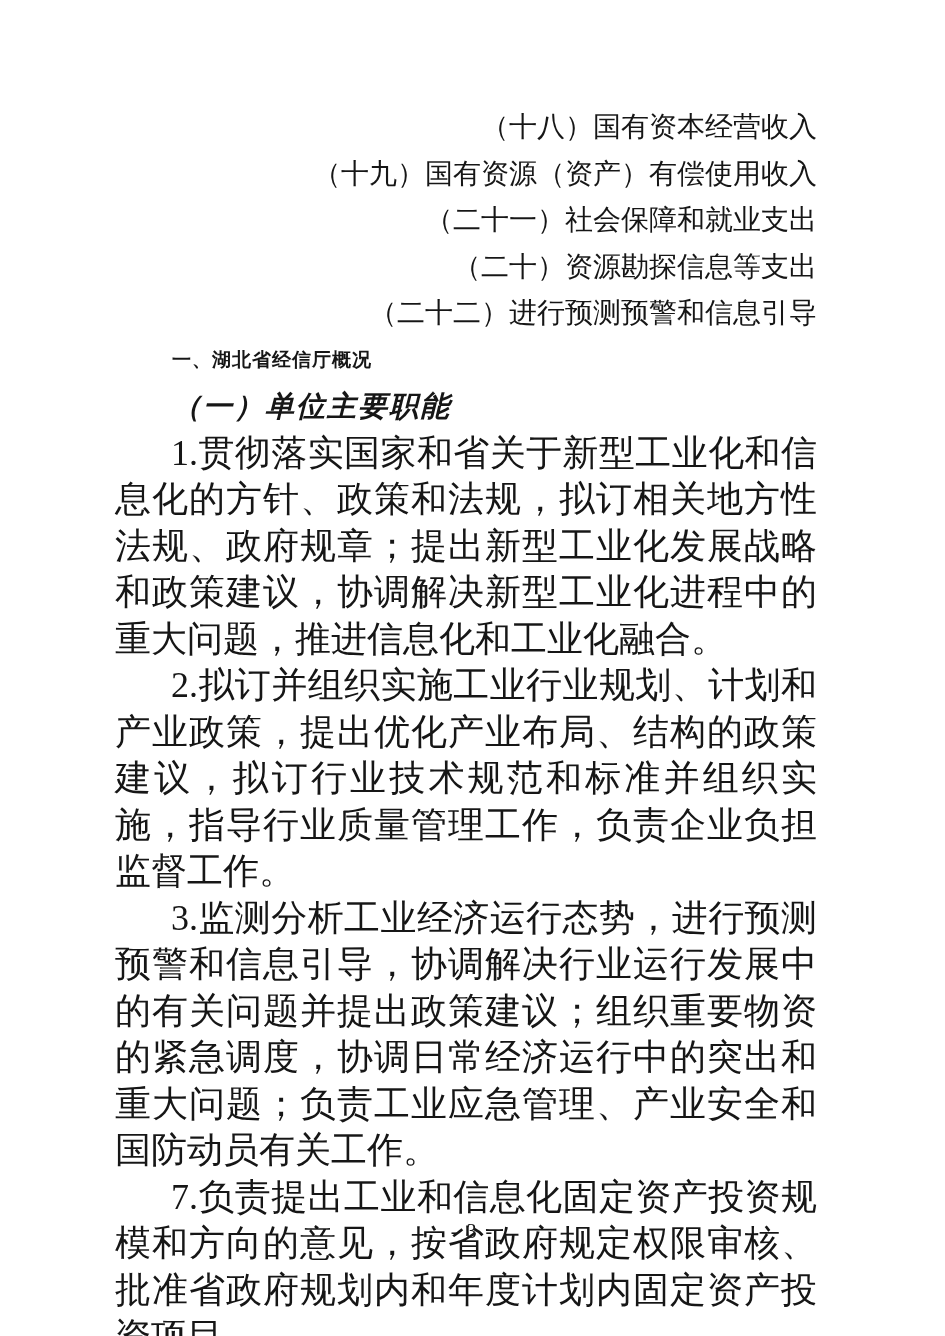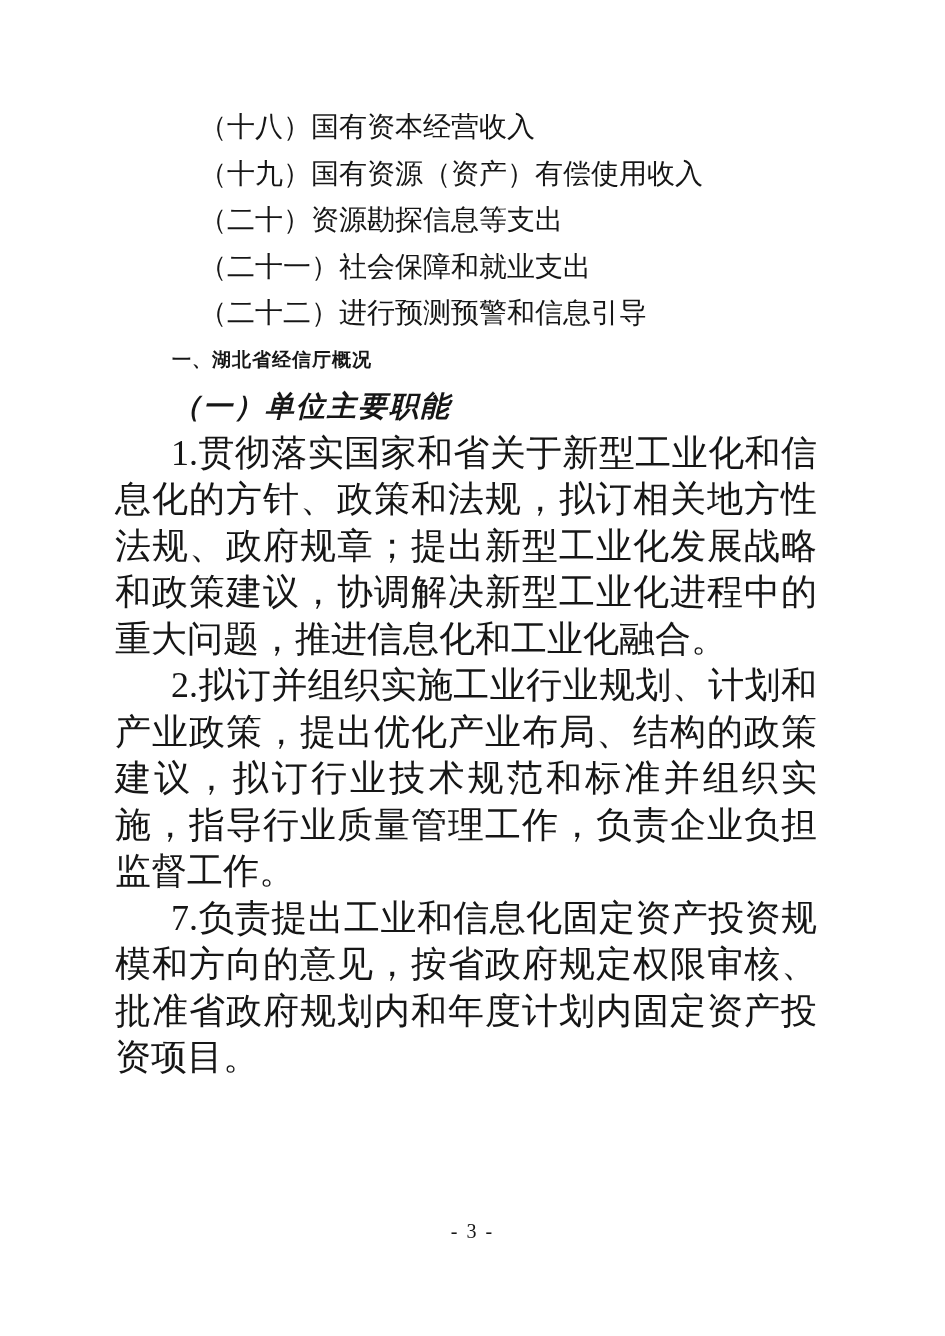--- a/index.html
+++ b/index.html
@@ -22,20 +22,21 @@
     top: 104px;
     width: 702px;
   }
   
   .toc-item {
     margin: 0;
     font-size: 28px;
     line-height: 46.5px;
     text-indent: 84px;
     white-space: nowrap;
+    text-align: right;
   }
   
   .h-section {
     margin: 0;
     font-family: "Liberation Sans", "DejaVu Sans", sans-serif;
     font-weight: bold;
     font-size: 19px;
     line-height: 46.5px;
     text-indent: 57px;
     letter-spacing: 1px;
@@ -70,26 +71,27 @@
   }
 </style>
 </head>
 <body>
 
 <div class="page">
   <div class="content">
     <section id="toc-list">
         <p class="toc-item">（十八）国有资本经营收入</p>
         <p class="toc-item">（十九）国有资源（资产）有偿使用收入</p>
+        <p class="toc-item">（二十一）社会保障和就业支出</p>
         <p class="toc-item">（二十）资源勘探信息等支出</p>
-        <p class="toc-item">（二十一）社会保障和就业支出</p>
         <p class="toc-item">（二十二）进行预测预警和信息引导</p>
       </section>
     <h2 class="h-section">一、湖北省经信厅概况</h2>
     <h3 class="h-sub">（一）单位主要职能</h3>
     <section id="para-list">
         <p class="body-para">1.贯彻落实国家和省关于新型工业化和信息化的方针、政策和法规，拟订相关地方性法规、政府规章；提出新型工业化发展战略和政策建议，协调解决新型工业化进程中的重大问题，推进信息化和工业化融合。</p>
         <p class="body-para">2.拟订并组织实施工业行业规划、计划和产业政策，提出优化产业布局、结构的政策建议，拟订行业技术规范和标准并组织实施，指导行业质量管理工作，负责企业负担监督工作。</p>
+        <p class="body-para">3.监测分析工业经济运行态势，进行预测预警和信息引导，协调解决行业运行发展中的有关问题并提出政策建议；组织重要物资的紧急调度，协调日常经济运行中的突出和重大问题；负责工业应急管理、产业安全和国防动员有关工作。</p>
         <p class="body-para">7.负责提出工业和信息化固定资产投资规模和方向的意见，按省政府规定权限审核、批准省政府规划内和年度计划内固定资产投资项目。</p>
       </section>
   </div>
   <div class="footer">- 3 -</div>
 </div>
 
 </body></html>

